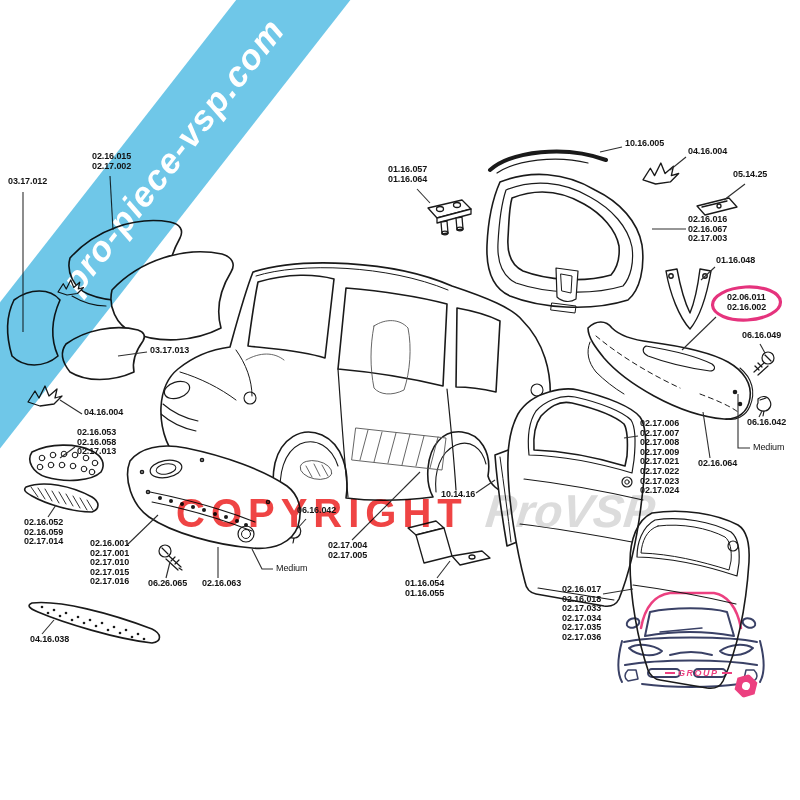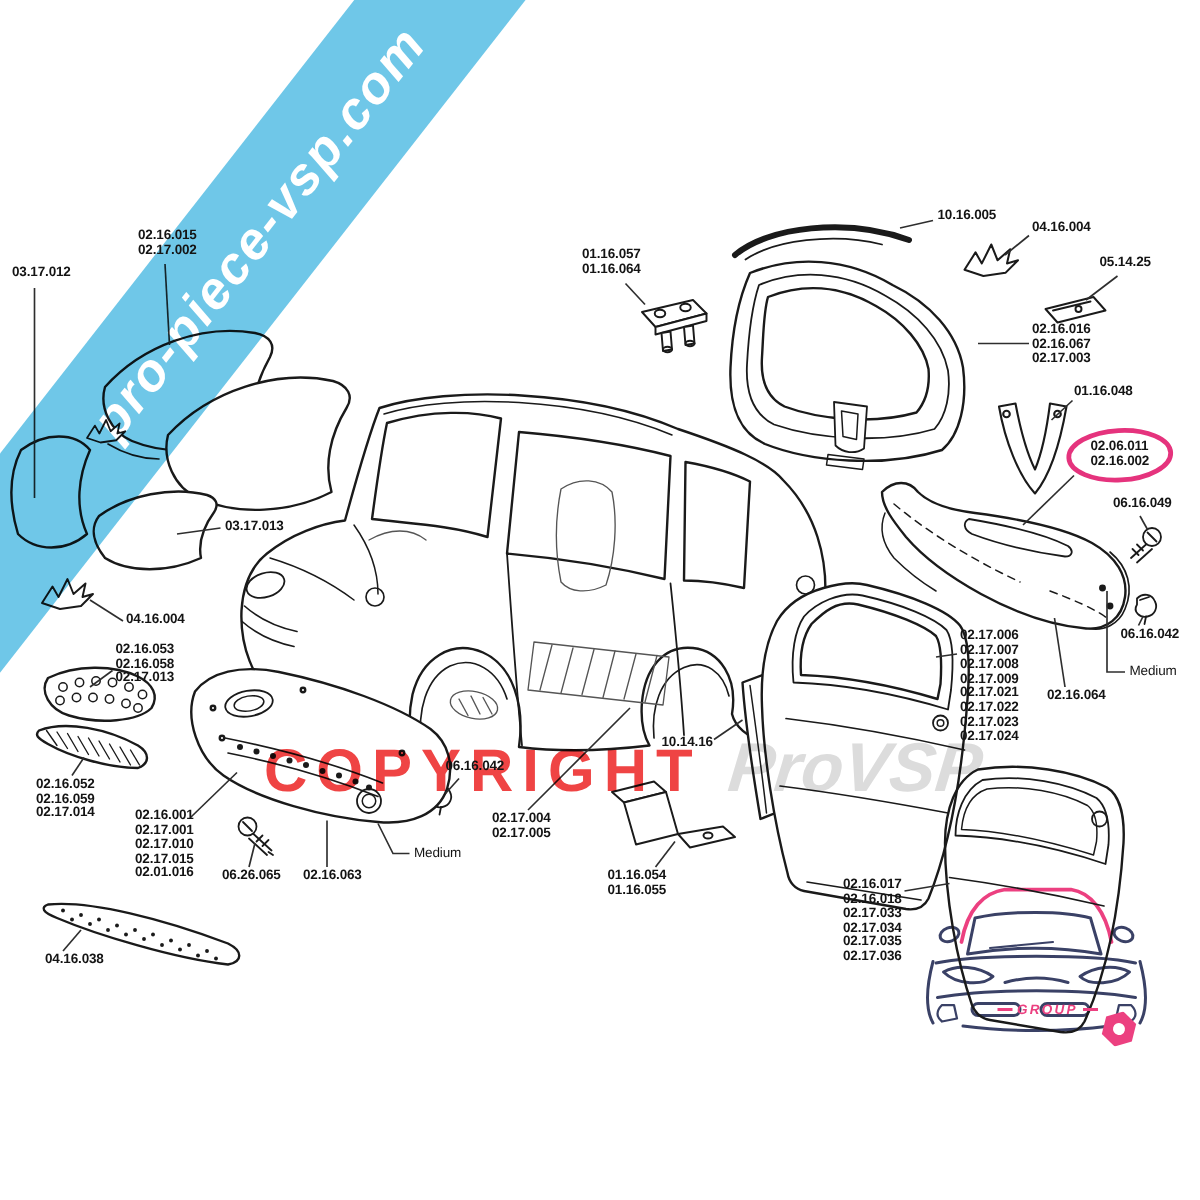--- a/index.html
+++ b/index.html
@@ -350,21 +350,21 @@
   <div class="part-label" style="left:77px;top:428px">02.16.053
 02.16.058
 02.17.013</div>
   <div class="part-label" style="left:24px;top:518px">02.16.052
 02.16.059
 02.17.014</div>
   <div class="part-label" style="left:90px;top:539px">02.16.001
 02.17.001
 02.17.010
 02.17.015
-02.01.016</div>
+02.17.016</div>
   <div class="part-label" style="left:148px;top:579px">06.26.065</div>
   <div class="part-label" style="left:202px;top:579px">02.16.063</div>
   <div class="part-label plain" style="left:276px;top:564px">Medium</div>
   <div class="part-label" style="left:30px;top:635px">04.16.038</div>
   <div class="part-label" style="left:297px;top:506px">06.16.042</div>
   <div class="part-label" style="left:328px;top:541px">02.17.004
 02.17.005</div>
   <div class="part-label" style="left:441px;top:490px">10.14.16</div>
   <div class="part-label" style="left:388px;top:165px">01.16.057
 01.16.064</div>

